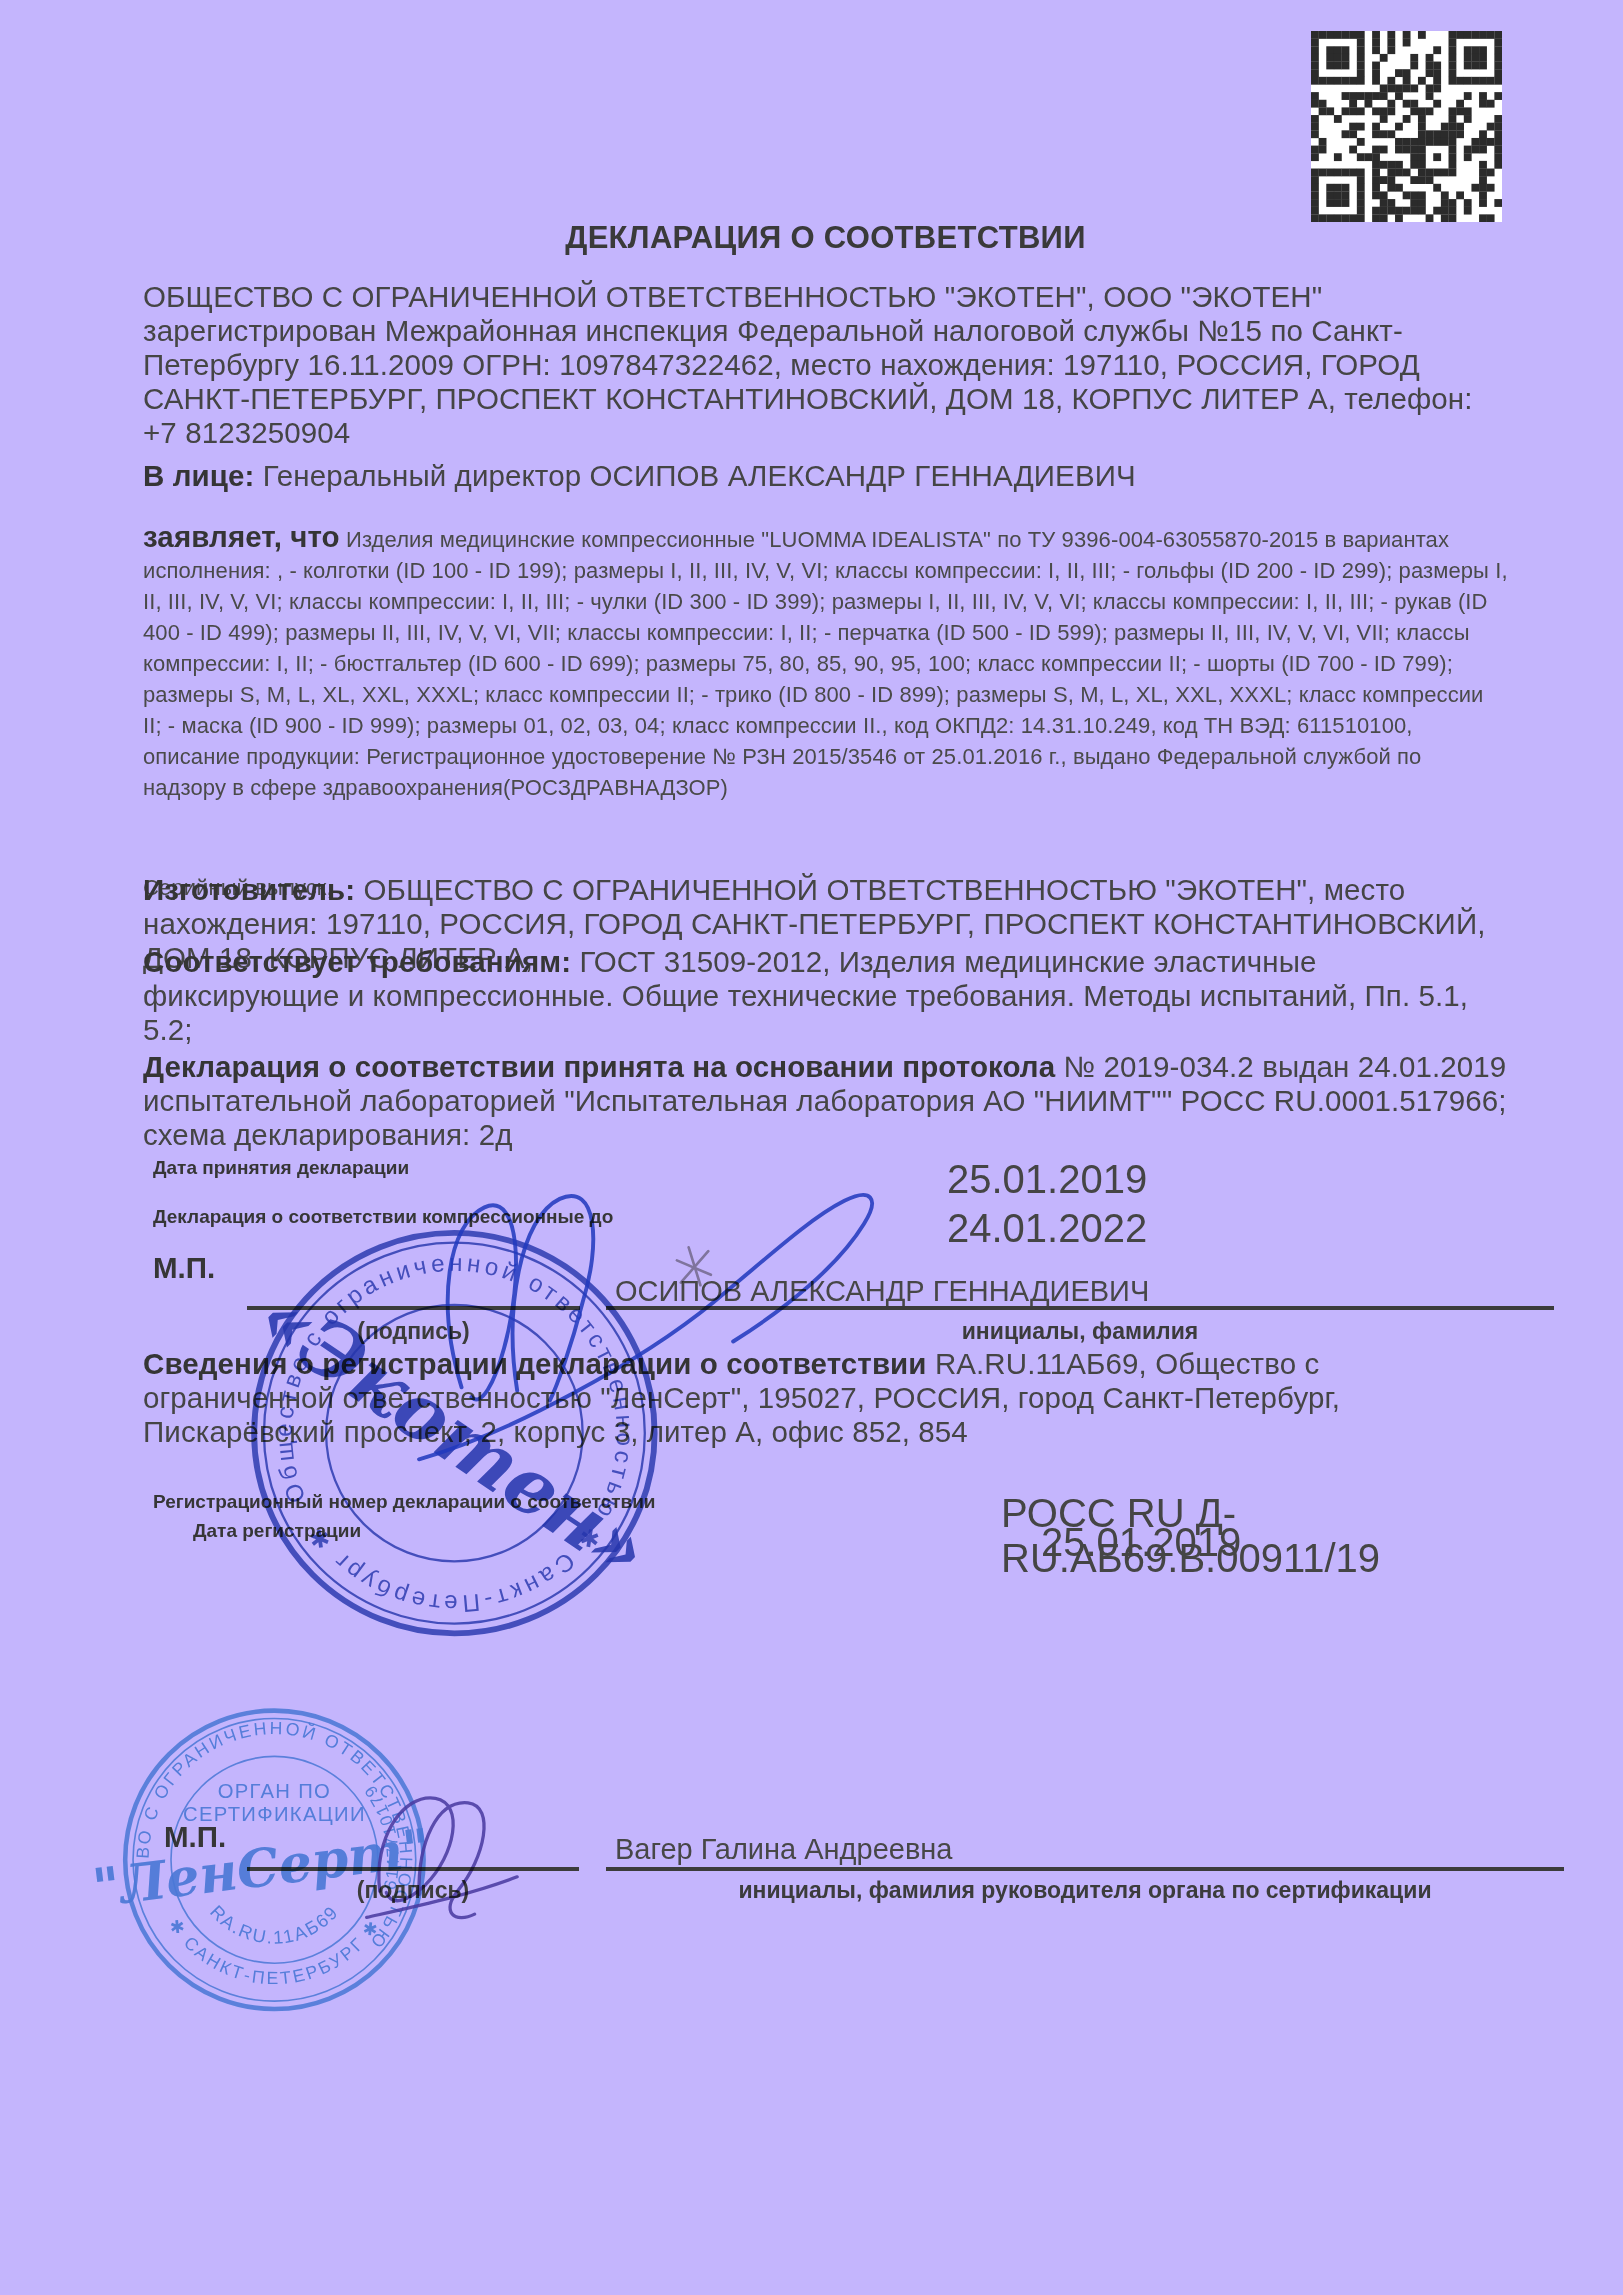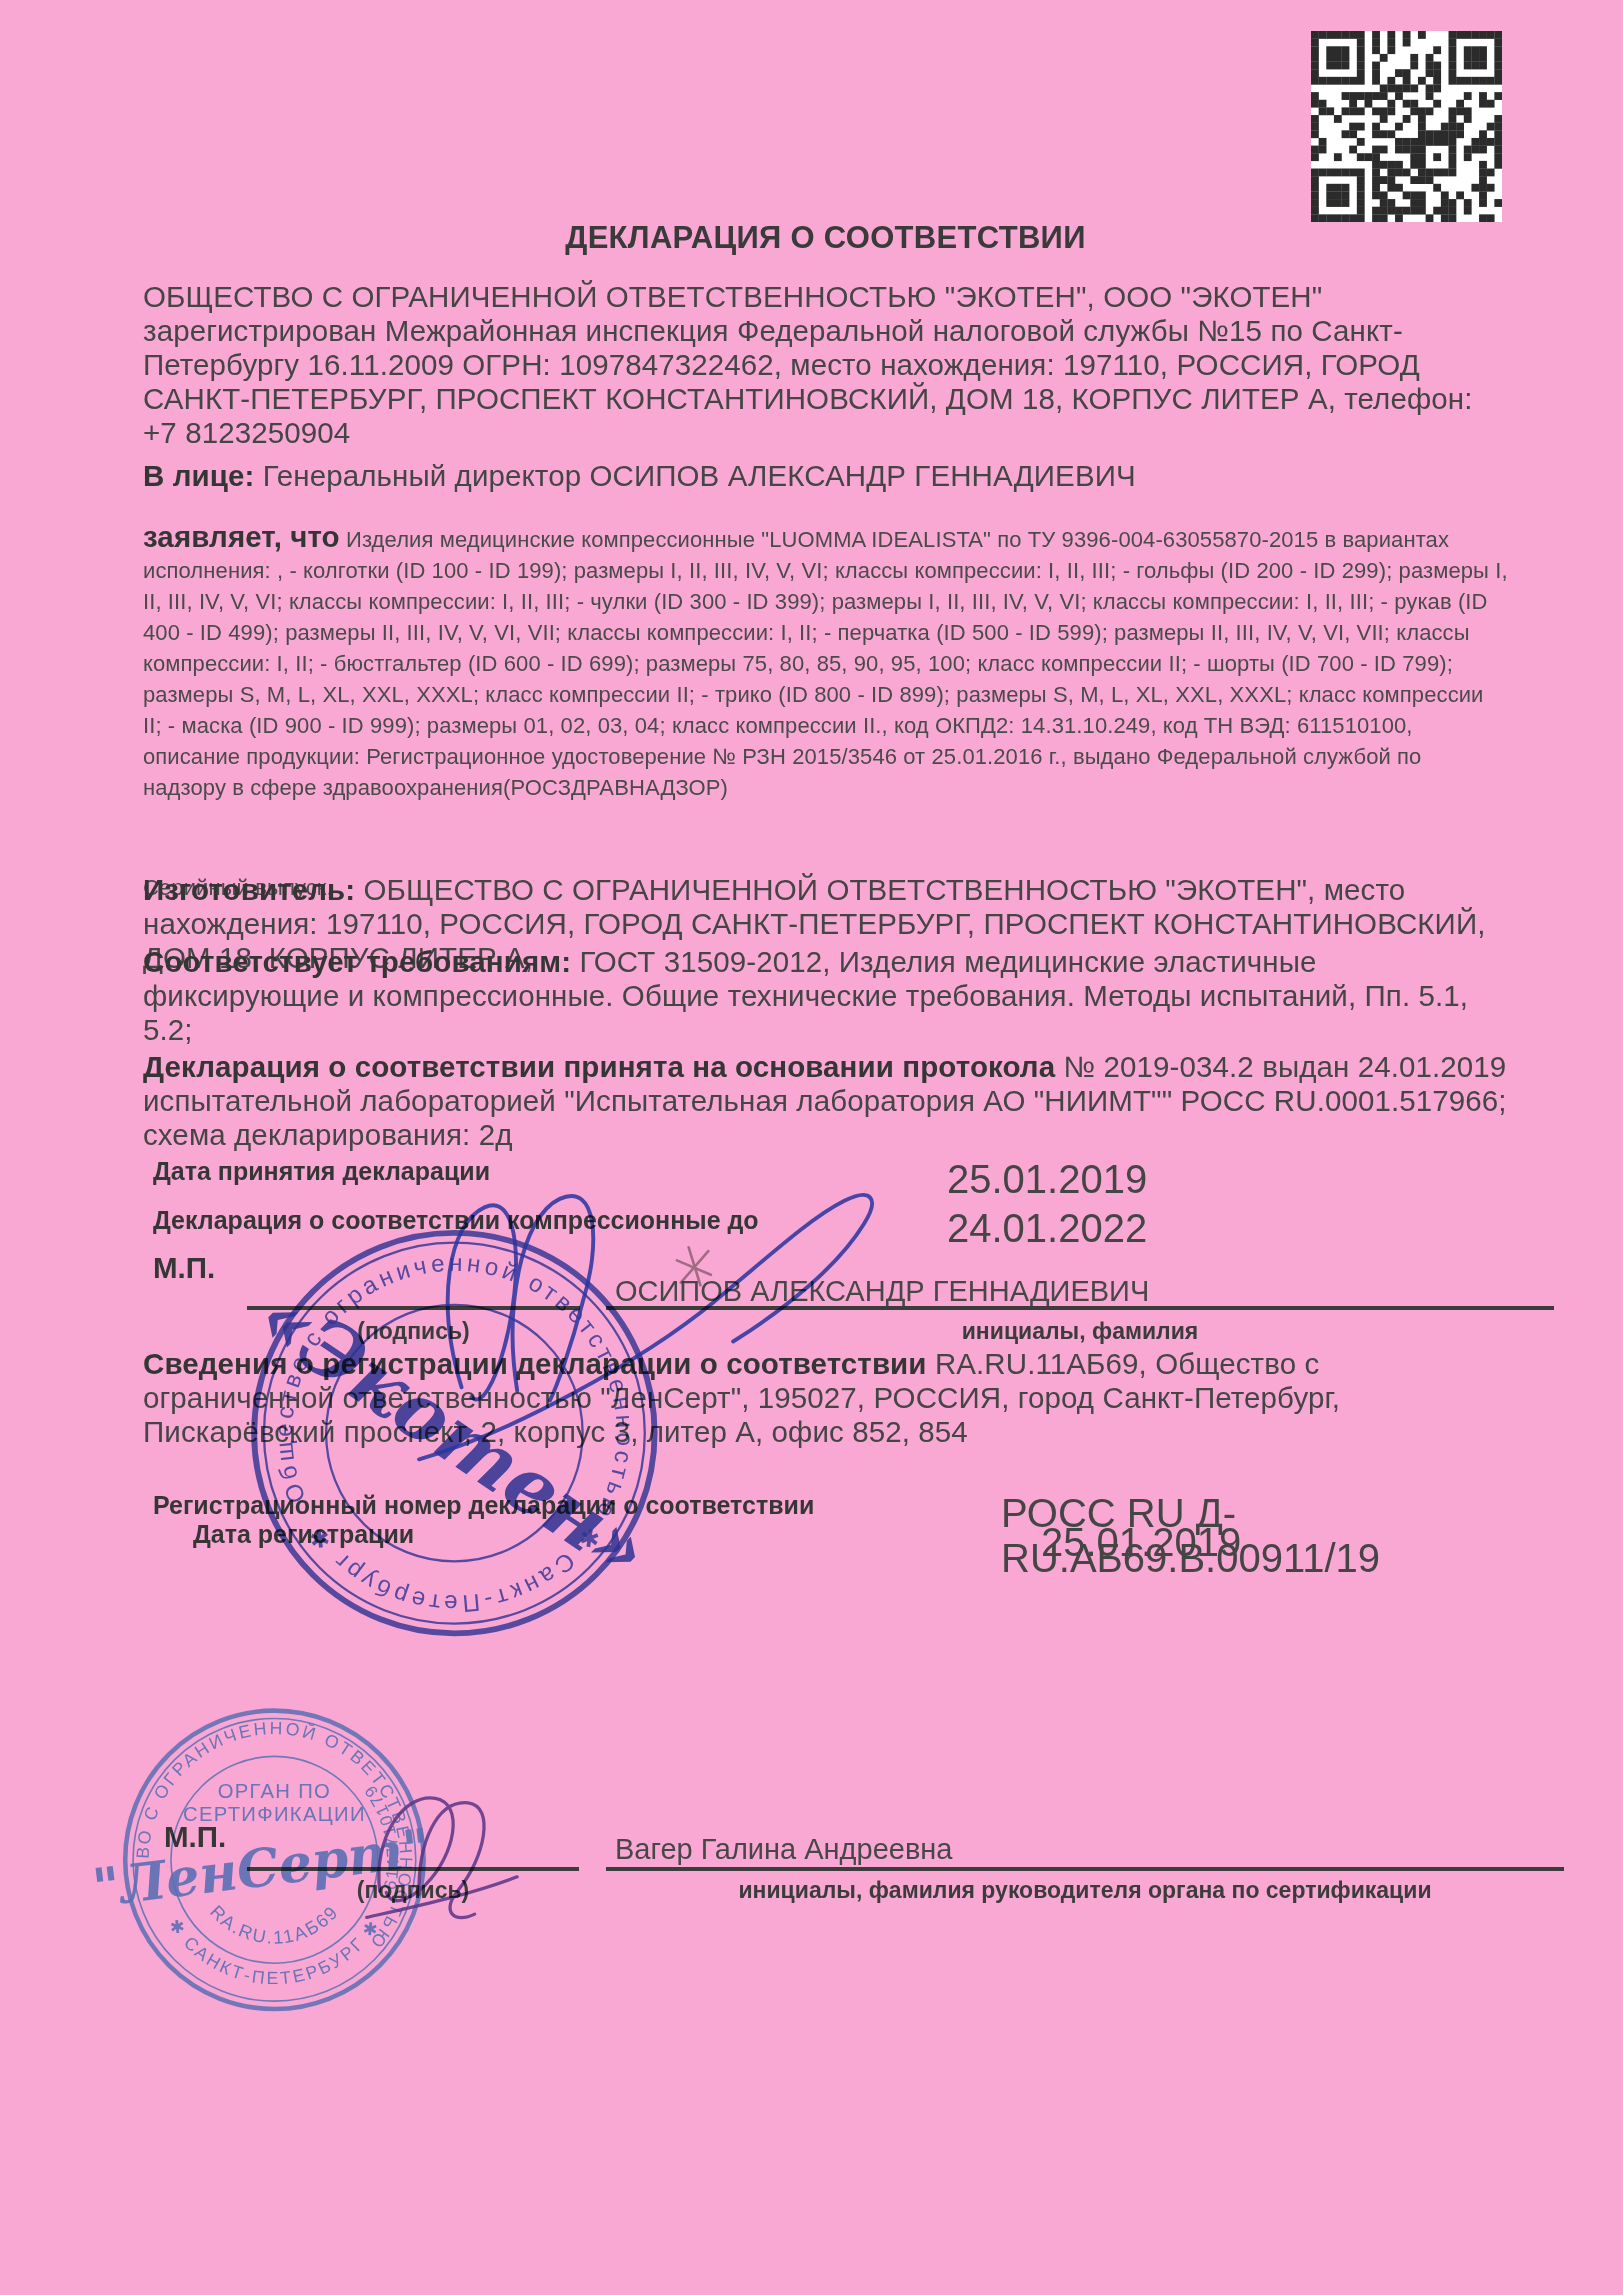--- a/index.html
+++ b/index.html
@@ -1,33 +1,33 @@
 <!DOCTYPE html>
 <html style="font-size:10.5px"><head>
 <meta charset="utf-8">
 <style>
   html,body{margin:0;padding:0;background:#9a9a9a;}
   .page{
     position:relative;
     width:1624px;height:2295px;
-    background:#f9a8d4;
+    background:#c4b5fd;
     font-family:"Liberation Sans", sans-serif;
     color:#3f3f3f;
     overflow:hidden;
   }
   .abs{position:absolute;}
   .content-x{left:143px;width:1365px;}
   .big{font-size:29.5px;line-height:34px;color:#454545;letter-spacing:0.1px;}
   .small{font-size:22px;line-height:31px;color:#4a4a4a;letter-spacing:0.1px;}
   .lead{font-weight:bold;color:#353535;}
   .title{
     font-size:31px;font-weight:bold;color:#3a3a3a;
     text-align:center;letter-spacing:0.3px;
   }
-  .row-label{font-size:25px;font-weight:bold;color:#363636;}
+  .row-label{font-size:19px;font-weight:bold;color:#363636;}
   .row-value{position:absolute;top:0;font-size:40px;color:#454545;}
   .mp{font-size:29.5px;font-weight:bold;color:#363636;}
   .sig-line{position:absolute;height:3.9px;background:#3c3c3c;}
   .sig-caption{position:absolute;font-size:23px;font-weight:bold;color:#3c3c3c;text-align:center;}
   .sig-name{position:absolute;font-size:29px;color:#474747;}
   .stamp-svg,.qr-svg{position:absolute;}
   .ink{mix-blend-mode:multiply;}
   p{margin:0;}
 </style>
 </head>

